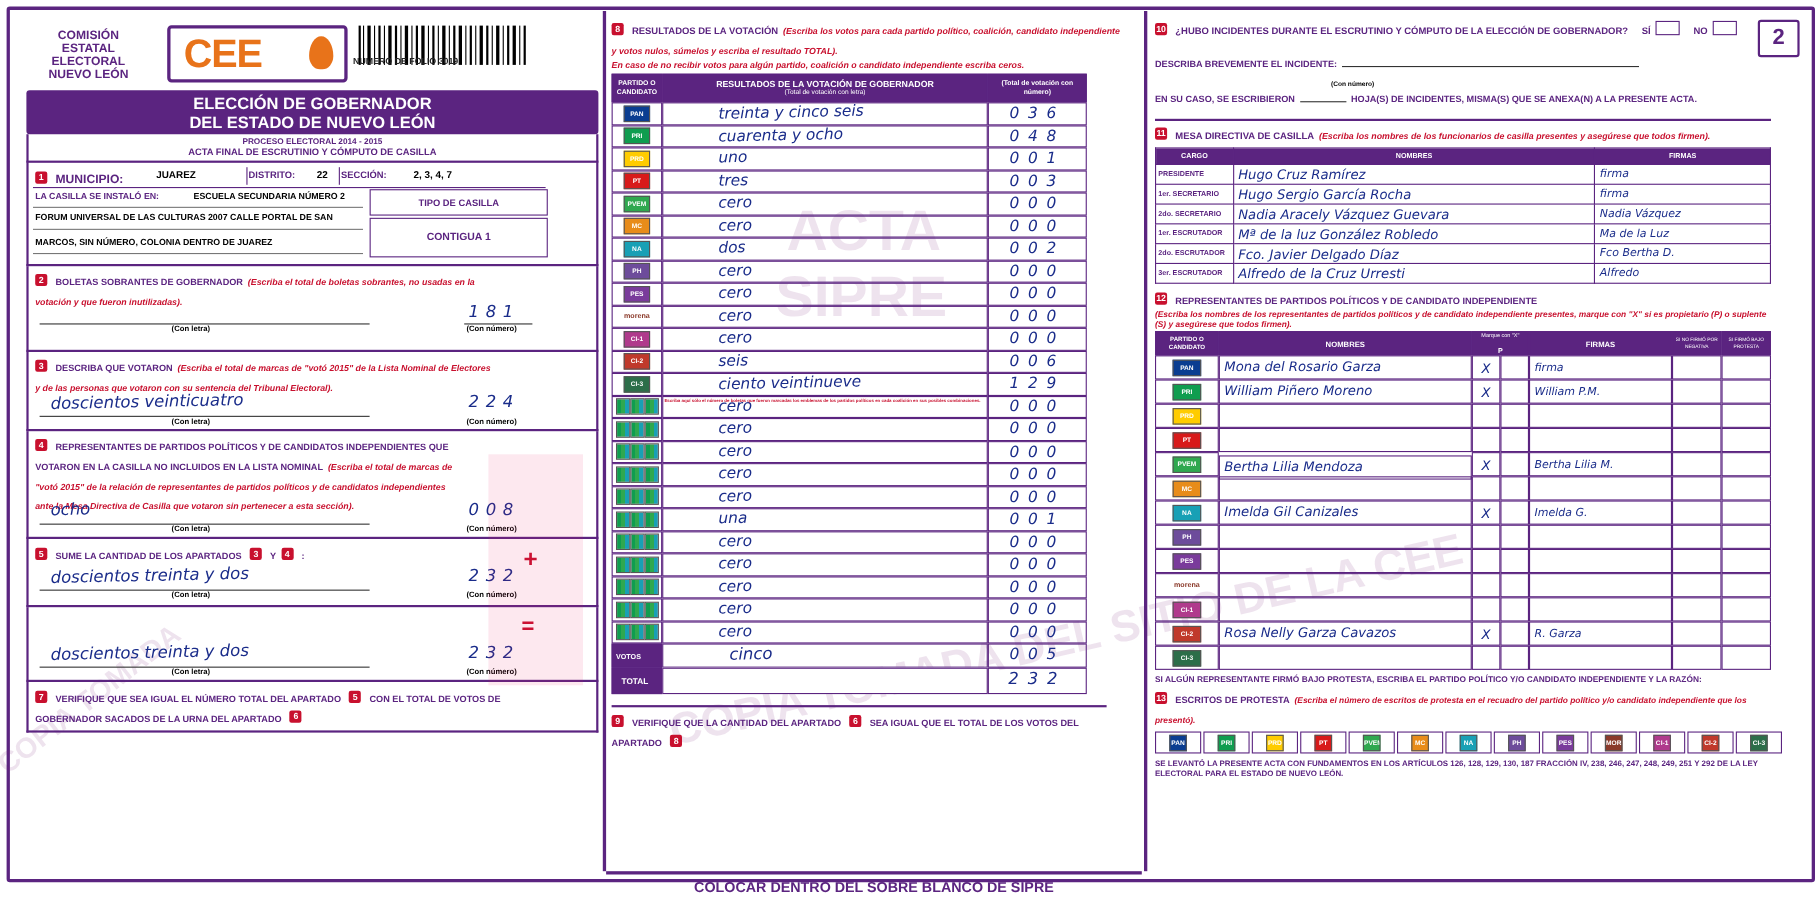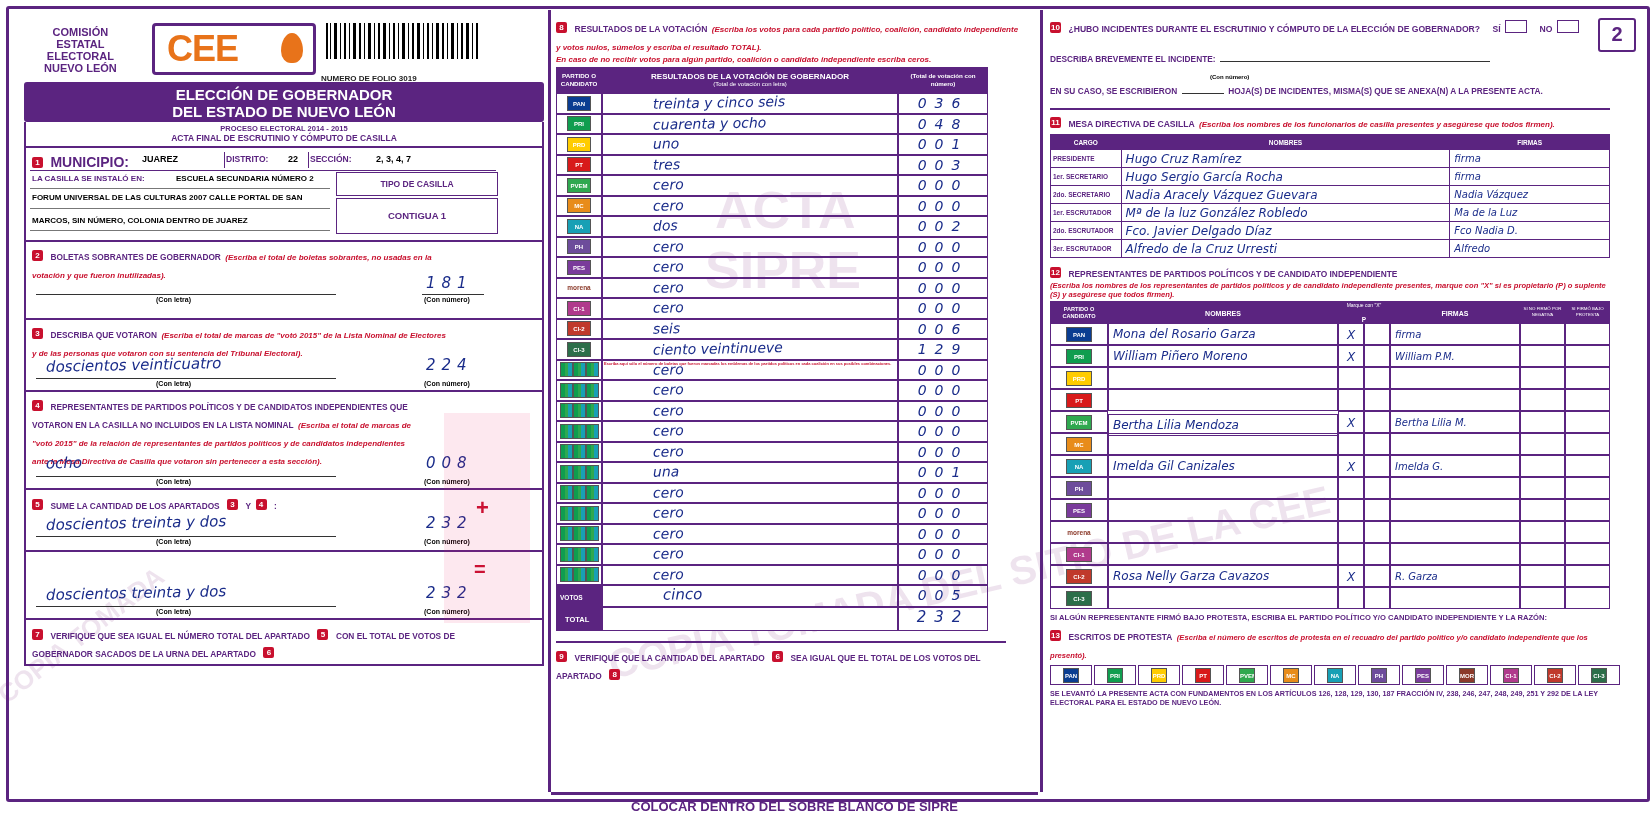--- a/index.html
+++ b/index.html
@@ -85,36 +85,36 @@
               <rect x="123" y="0" width="1" height="36"></rect>
             <rect x="127" y="0" width="3" height="36"></rect>
               <rect x="133" y="0" width="1" height="36"></rect>
             <rect x="137" y="0" width="2" height="36"></rect>
               <rect x="142" y="0" width="3" height="36"></rect>
             <rect x="148" y="0" width="1" height="36"></rect>
               <rect x="152" y="0" width="2" height="36"></rect>
           </g>
         </svg>
       </div>
-      <div class="b" style="position:absolute;left:297px;top:56px;font-size:8px;color:#222;">NUMERO DE FOLIO 3019</div>
+      <div class="b" style="position:absolute;left:297px;top:33px;font-size:8px;color:#222;">NUMERO DE FOLIO 3019</div>
     </div>
 
     <div class="pbg" style="position:relative;margin-top:2px;height:40px;border-radius:3px;text-align:center;">
       <div class="b" style="font-size:15px;padding-top:4px;">ELECCIÓN DE GOBERNADOR</div>
       <div class="b" style="font-size:15px;">DEL ESTADO DE NUEVO LEÓN</div>
     </div>
     <div style="border:2px solid #5b2480;border-top:none;text-align:center;padding:2px 0 3px;">
       <div class="b purple" style="font-size:7.5px;">PROCESO ELECTORAL  2014 - 2015</div>
       <div class="b purple" style="font-size:8.5px;">ACTA FINAL DE ESCRUTINIO Y CÓMPUTO DE CASILLA</div>
     </div>
 
     <div style="position:relative;border:2px solid #5b2480;border-top:none;height:92px;">
       <div style="position:absolute;left:6px;top:5px;">
         <span class="num">1</span>
-        <span class="b purple" style="font-size:14px;">MUNICIPIO:</span>
+        <span class="b purple" style="font-size:11px;">MUNICIPIO:</span>
       </div>
       <div class="b" style="position:absolute;left:116px;top:6px;font-size:9px;">JUAREZ</div>
       <div class="b purple" style="position:absolute;left:200px;top:6px;font-size:8.5px;">DISTRITO:</div>
       <div class="b" style="position:absolute;left:262px;top:6px;font-size:9px;">22</div>
       <div class="b purple" style="position:absolute;left:284px;top:6px;font-size:8.5px;">SECCIÓN:</div>
       <div class="b" style="position:absolute;left:350px;top:6px;font-size:9px;">2, 3, 4, 7</div>
       <div style="position:absolute;left:198px;top:4px;width:1px;height:16px;background:#5b2480;"></div>
       <div style="position:absolute;left:282px;top:4px;width:1px;height:16px;background:#5b2480;"></div>
       <div style="position:absolute;left:4px;top:22px;width:466px;height:1px;background:#5b2480;"></div>
 
@@ -518,21 +518,21 @@
             <td><span class="hand2" style="padding-left:4px;display:inline-block;font-size:10px;color:#1a2c8a;">Nadia Vázquez</span></td>
           </tr>
           <tr>
             <td style="height:17px;font-weight:bold;color:#5b2480;padding-left:2px;">1er. ESCRUTADOR</td>
             <td><span class="hand2" style="padding-left:4px;display:inline-block;">Mª de la luz González Robledo</span></td>
             <td><span class="hand2" style="padding-left:4px;display:inline-block;font-size:10px;color:#1a2c8a;">Ma de la Luz</span></td>
           </tr>
           <tr>
             <td style="height:17px;font-weight:bold;color:#5b2480;padding-left:2px;">2do. ESCRUTADOR</td>
             <td><span class="hand2" style="padding-left:4px;display:inline-block;">Fco. Javier Delgado Díaz</span></td>
-            <td><span class="hand2" style="padding-left:4px;display:inline-block;font-size:10px;color:#1a2c8a;">Fco Nadia D.</span></td>
+            <td><span class="hand2" style="padding-left:4px;display:inline-block;font-size:10px;color:#1a2c8a;">Fco Bertha D.</span></td>
           </tr>
           <tr>
             <td style="height:17px;font-weight:bold;color:#5b2480;padding-left:2px;">3er. ESCRUTADOR</td>
             <td><span class="hand2" style="padding-left:4px;display:inline-block;">Alfredo de la Cruz Urresti</span></td>
             <td><span class="hand2" style="padding-left:4px;display:inline-block;font-size:10px;color:#1a2c8a;">Alfredo</span></td>
           </tr>
         </tbody>
     </table>
 
     <div style="position:relative;margin-top:5px;width:560px;">

